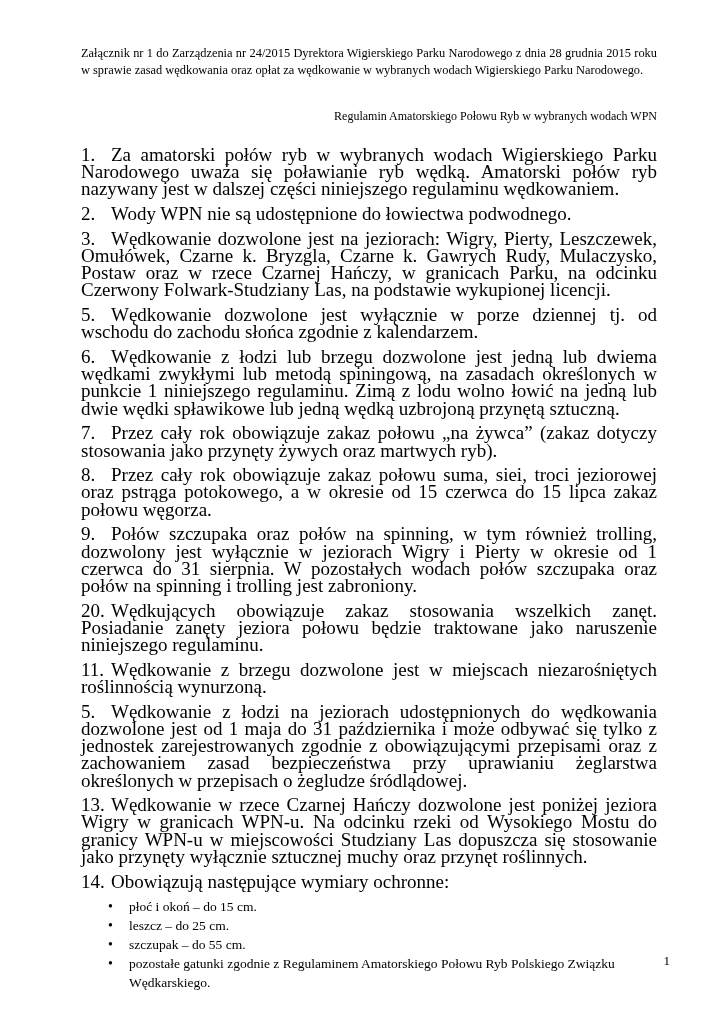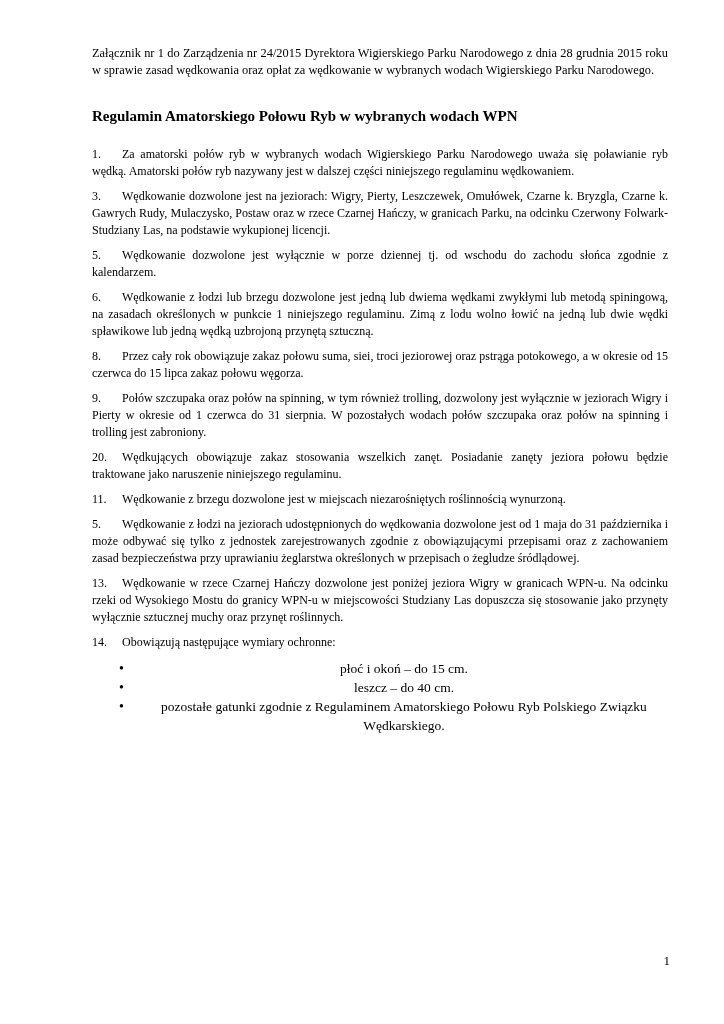--- a/index.html
+++ b/index.html
@@ -11,63 +11,63 @@
     position: relative;
     width: 724px;
     height: 1024px;
     background: #ffffff;
     overflow: hidden;
     font-family: "Liberation Serif", "DejaVu Serif", serif;
     color: #000000;
   }
   .content {
     position: absolute;
-    left: 92px;
+    left: 81px;
     top: 45px;
     width: 576px;
   }
   .doc-header {
     margin: 0;
     font-size: 12.4px;
     line-height: 17px;
     text-align: justify;
     text-align-last: left;
   }
   .doc-title {
     margin: 28px 0 0 0;
-    font-size: 15px;
-    font-weight: bold;
-    text-align: left;
+    font-size: 12px;
+    font-weight: normal;
+    text-align: right;
     line-height: 18px;
   }
   .items {
     margin-top: 21px;
   }
   .item {
     margin: 0 0 7.5px 0;
-    font-size: 12px;
+    font-size: 19px;
     line-height: 17.2px;
     text-align: justify;
     text-align-last: left;
   }
   .item .num {
     display: inline-block;
     min-width: 30px;
   }
   ul.bullets {
     list-style: none;
     margin: 4px 0 0 0;
     padding: 0;
   }
   ul.bullets li {
     position: relative;
     padding-left: 48px;
     font-size: 13.5px;
     line-height: 19px;
-    text-align: center;
+    text-align: left;
   }
   ul.bullets li::before {
     content: "\2022";
     position: absolute;
     left: 27px;
     top: 0;
     font-size: 14px;
   }
   .page-number {
     position: absolute;
@@ -82,34 +82,37 @@
 
 <div class="page">
   <div class="content">
 
     <p class="doc-header">Załącznik nr 1 do Zarządzenia nr 24/2015 Dyrektora Wigierskiego Parku Narodowego z dnia 28 grudnia 2015 roku w sprawie zasad wędkowania oraz opłat za wędkowanie w wybranych wodach Wigierskiego Parku Narodowego.</p>
 
     <h1 class="doc-title">Regulamin Amatorskiego Połowu Ryb w wybranych wodach WPN</h1>
 
     <div class="items">
       <p class="item"><span class="num">1.</span><span class="txt">Za amatorski połów ryb w wybranych wodach Wigierskiego Parku Narodowego uważa się poławianie ryb wędką. Amatorski połów ryb nazywany jest w dalszej części niniejszego regulaminu wędkowaniem.</span></p>
+      <p class="item"><span class="num">2.</span><span class="txt">Wody WPN nie są udostępnione do łowiectwa podwodnego.</span></p>
       <p class="item"><span class="num">3.</span><span class="txt">Wędkowanie dozwolone jest na jeziorach: Wigry, Pierty, Leszczewek, Omułówek, Czarne k. Bryzgla, Czarne k. Gawrych Rudy, Mulaczysko, Postaw oraz w rzece Czarnej Hańczy, w granicach Parku, na odcinku Czerwony Folwark-Studziany Las, na podstawie wykupionej licencji.</span></p>
       <p class="item"><span class="num">5.</span><span class="txt">Wędkowanie dozwolone jest wyłącznie w porze dziennej tj. od wschodu do zachodu słońca zgodnie z kalendarzem.</span></p>
       <p class="item"><span class="num">6.</span><span class="txt">Wędkowanie z łodzi lub brzegu dozwolone jest jedną lub dwiema wędkami zwykłymi lub metodą spiningową, na zasadach określonych w punkcie 1 niniejszego regulaminu. Zimą z lodu wolno łowić na jedną lub dwie wędki spławikowe lub jedną wędką uzbrojoną przynętą sztuczną.</span></p>
+      <p class="item"><span class="num">7.</span><span class="txt">Przez cały rok obowiązuje zakaz połowu „na żywca” (zakaz dotyczy stosowania jako przynęty żywych oraz martwych ryb).</span></p>
       <p class="item"><span class="num">8.</span><span class="txt">Przez cały rok obowiązuje zakaz połowu suma, siei, troci jeziorowej oraz pstrąga potokowego, a w okresie od 15 czerwca do 15 lipca zakaz połowu węgorza.</span></p>
       <p class="item"><span class="num">9.</span><span class="txt">Połów szczupaka oraz połów na spinning, w tym również trolling, dozwolony jest wyłącznie w jeziorach Wigry i Pierty w okresie od 1 czerwca do 31 sierpnia. W pozostałych wodach połów szczupaka oraz połów na spinning i trolling jest zabroniony.</span></p>
       <p class="item"><span class="num">20.</span><span class="txt">Wędkujących obowiązuje zakaz stosowania wszelkich zanęt. Posiadanie zanęty jeziora połowu będzie traktowane jako naruszenie niniejszego regulaminu.</span></p>
       <p class="item"><span class="num">11.</span><span class="txt">Wędkowanie z brzegu dozwolone jest w miejscach niezarośniętych roślinnością wynurzoną.</span></p>
       <p class="item"><span class="num">5.</span><span class="txt">Wędkowanie z łodzi na jeziorach udostępnionych do wędkowania dozwolone jest od 1 maja do 31 października i może odbywać się tylko z jednostek zarejestrowanych zgodnie z obowiązującymi przepisami oraz z zachowaniem zasad bezpieczeństwa przy uprawianiu żeglarstwa określonych w przepisach o żegludze śródlądowej.</span></p>
       <p class="item"><span class="num">13.</span><span class="txt">Wędkowanie w rzece Czarnej Hańczy dozwolone jest poniżej jeziora Wigry w granicach WPN-u. Na odcinku rzeki od Wysokiego Mostu do granicy WPN-u w miejscowości Studziany Las dopuszcza się stosowanie jako przynęty wyłącznie sztucznej muchy oraz przynęt roślinnych.</span></p>
       <p class="item"><span class="num">14.</span><span class="txt">Obowiązują następujące wymiary ochronne:</span></p>
     </div>
 
     <ul class="bullets">
       <li>płoć i okoń – do 15 cm.</li>
-      <li>leszcz – do 40 cm.</li>
+      <li>leszcz – do 25 cm.</li>
+      <li>szczupak – do 55 cm.</li>
       <li>pozostałe gatunki zgodnie z Regulaminem Amatorskiego Połowu  Ryb Polskiego Związku Wędkarskiego.</li>
     </ul>
 
   </div>
 
   <div class="page-number">1</div>
 </div>
 
 </body></html>

